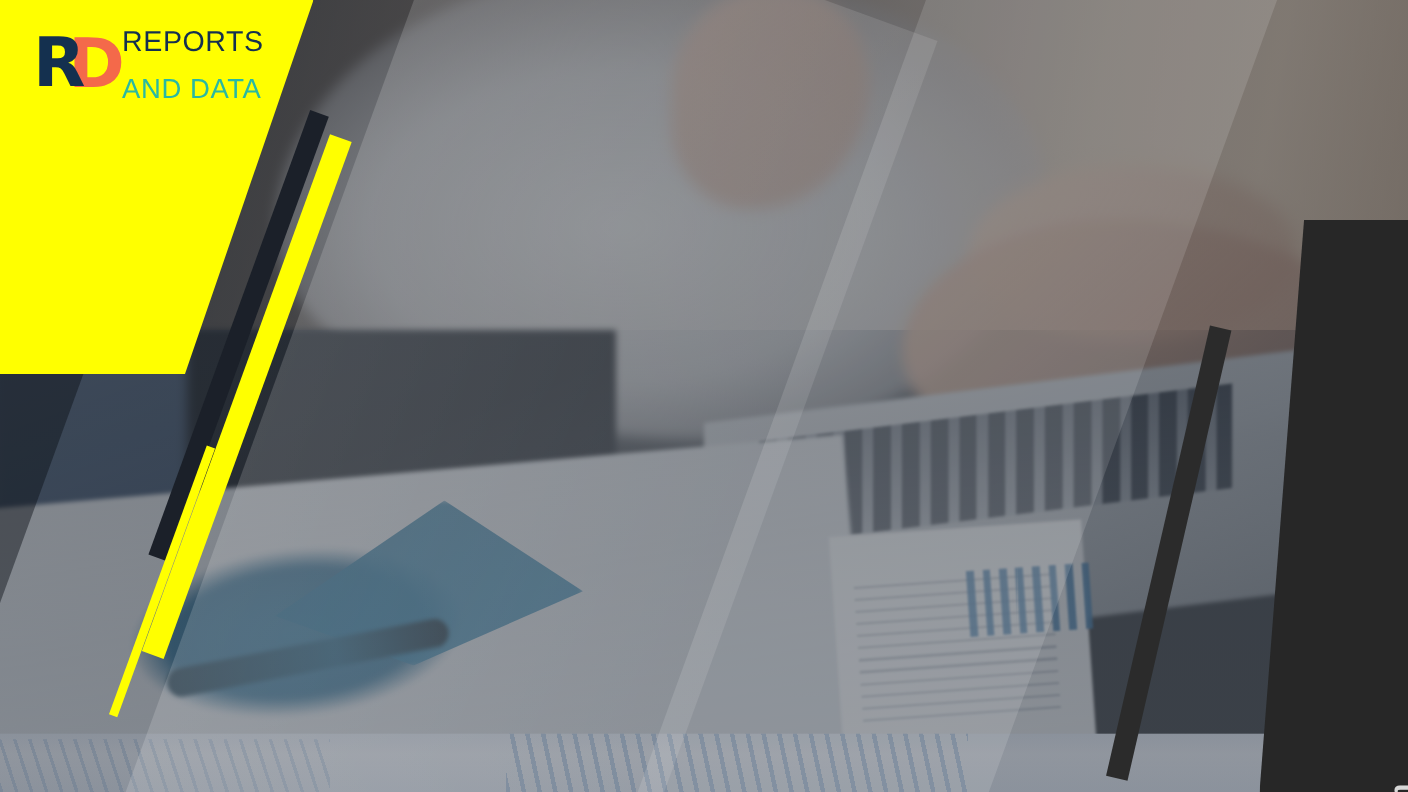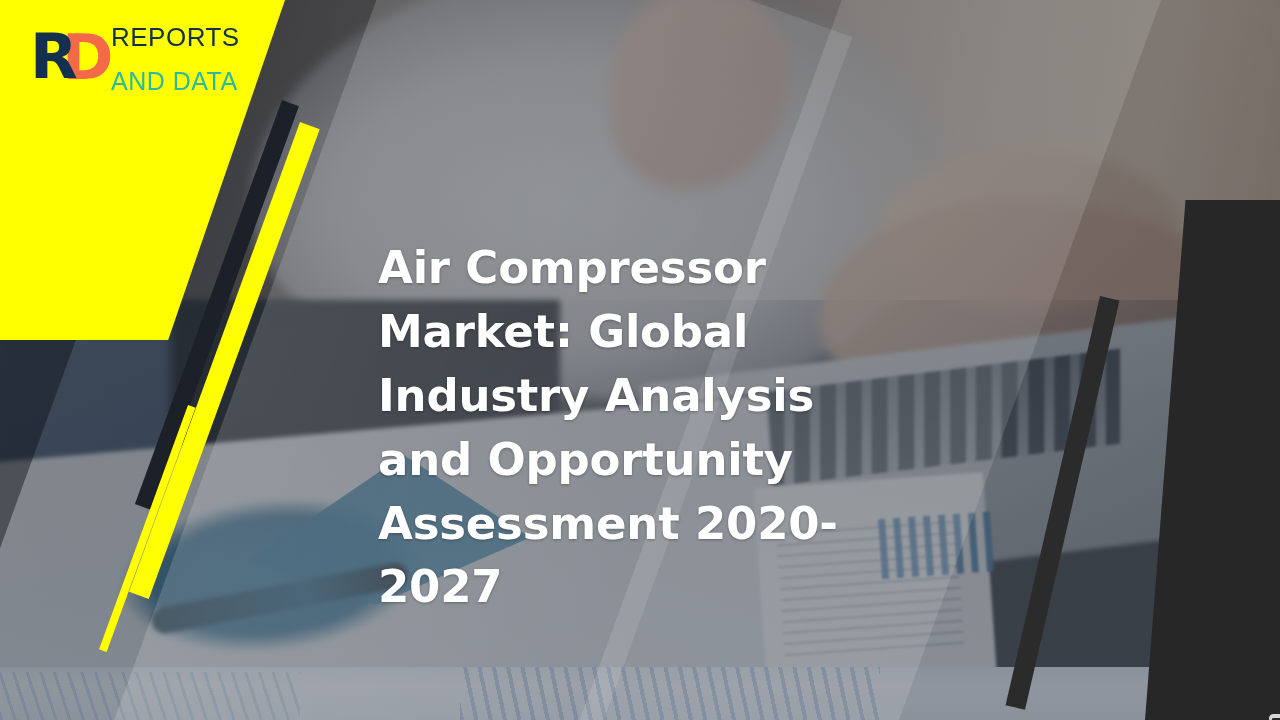--- a/index.html
+++ b/index.html
@@ -321,19 +321,18 @@
     <div class="logo-mark">
       <span class="logo-d">D</span>
       <span class="logo-r">R</span>
     </div>
     <div class="logo-words">
       <span class="logo-top">REPORTS</span>
       <span class="logo-bottom">AND DATA</span>
     </div>
   </div>
 
-  <h1 class="headline">Air Compressor Market: Global Industry Analysis and Opportunity Assessment 2020-2027</h1>
 
   <div class="url-wrap">
     <span class="url-vertical">www.reportsanddata.com</span>
   </div>
 
 </div>
 
 </body></html>

